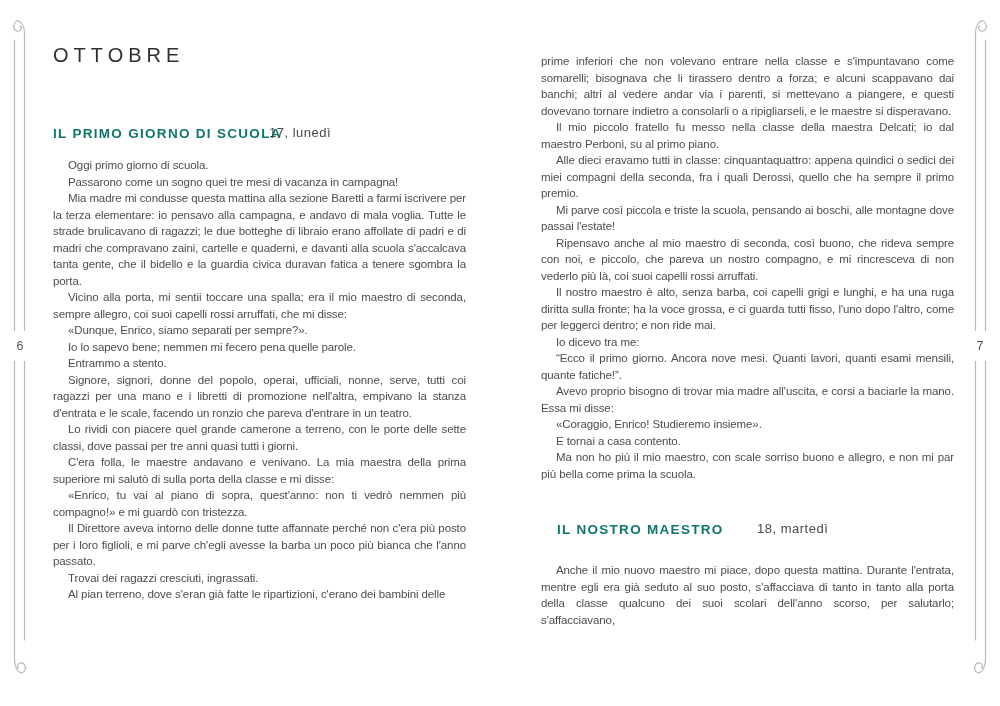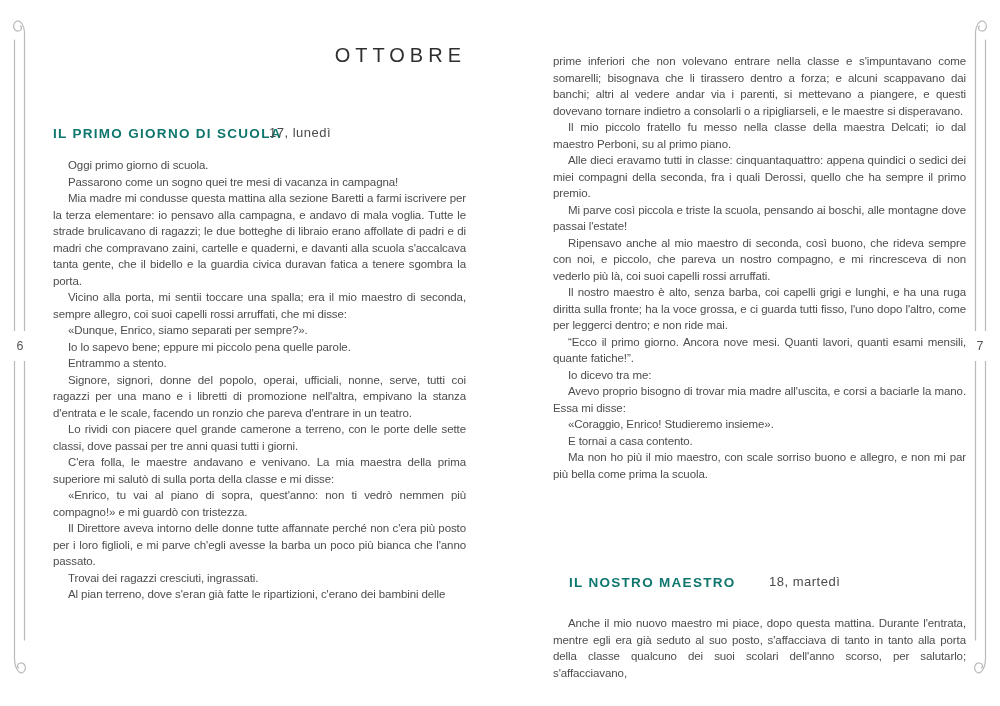--- a/index.html
+++ b/index.html
@@ -5,33 +5,33 @@
   html,body { margin:0; padding:0; }
   body {
     width:1000px; height:706px;
     background:#ffffff;
     font-family:"Liberation Sans", sans-serif;
     position:relative;
     overflow:hidden;
   }
   .page { position:absolute; top:0; }
   .left-page  { left:53px;  width:413px; }
-  .right-page { left:553px; width:413px; }
+  .right-page { left:541px; width:413px; }
 
   .chapter-title {
     margin:44px 0 0 0;
-    text-align:right;
+    text-align:left;
     font-size:20px;
     font-weight:normal;
     letter-spacing:5px;
     color:#2f2f2f;
   }
 
   .section-heading { position:relative; margin-top:57px; height:17px; }
-  .right-page .section-heading { margin-top:91px;padding-left:16px; }
+  .right-page .section-heading { margin-top:38px;padding-left:16px; }
   .section-title {
     font-size:13.5px; font-weight:bold;
     letter-spacing:1.3px; color:#0f766e;
   }
   .section-date {
     position:absolute; left:216px; top:1px;
     font-size:13px; font-weight:normal;
     letter-spacing:0.5px; color:#4a4a4a;
   }
 
@@ -92,42 +92,42 @@
     <div class="section-heading">
       <span class="section-title">IL PRIMO GIORNO DI SCUOLA</span>
       <span class="section-date">17, lunedì</span>
     </div>
     <div class="body-text">
         <p>Oggi primo giorno di scuola.</p>
         <p>Passarono come un sogno quei tre mesi di vacanza in campagna!</p>
         <p>Mia madre mi condusse questa mattina alla sezione Baretti a farmi iscrivere per la terza elementare: io pensavo alla campagna, e andavo di mala voglia. Tutte le strade brulicavano di ragazzi; le due botteghe di libraio erano affollate di padri e di madri che compravano zaini, cartelle e quaderni, e davanti alla scuola s'accalcava tanta gente, che il bidello e la guardia civica duravan fatica a tenere sgombra la porta.</p>
         <p>Vicino alla porta, mi sentii toccare una spalla; era il mio maestro di seconda, sempre allegro, coi suoi capelli rossi arruffati, che mi disse:</p>
         <p>«Dunque, Enrico, siamo separati per sempre?».</p>
-        <p>Io lo sapevo bene; eppure mi piccolo pena quelle parole.</p>
+        <p>Io lo sapevo bene; nemmen mi fecero pena quelle parole.</p>
         <p>Entrammo a stento.</p>
         <p>Signore, signori, donne del popolo, operai, ufficiali, nonne, serve, tutti coi ragazzi per una mano e i libretti di promozione nell'altra, empivano la stanza d'entrata e le scale, facendo un ronzio che pareva d'entrare in un teatro.</p>
         <p>Lo rividi con piacere quel grande camerone a terreno, con le porte delle sette classi, dove passai per tre anni quasi tutti i giorni.</p>
         <p>C'era folla, le maestre andavano e venivano. La mia maestra della prima superiore mi salutò di sulla porta della classe e mi disse:</p>
         <p>«Enrico, tu vai al piano di sopra, quest'anno: non ti vedrò nemmen più compagno!» e mi guardò con tristezza.</p>
         <p>Il Direttore aveva intorno delle donne tutte affannate perché non c'era più posto per i loro figlioli, e mi parve ch'egli avesse la barba un poco più bianca che l'anno passato.</p>
         <p>Trovai dei ragazzi cresciuti, ingrassati.</p>
         <p>Al pian terreno, dove s'eran già fatte le ripartizioni, c'erano dei bambini delle</p>
       </div>
   </div>
 
   <div class="page right-page">
     <div class="body-text top">
         <p class="noindent">prime inferiori che non volevano entrare nella classe e s'impuntavano come somarelli; bisognava che li tirassero dentro a forza; e alcuni scappavano dai banchi; altri al vedere andar via i parenti, si mettevano a piangere, e questi dovevano tornare indietro a consolarli o a ripigliarseli, e le maestre si disperavano.</p>
         <p>Il mio piccolo fratello fu messo nella classe della maestra Delcati; io dal maestro Perboni, su al primo piano.</p>
         <p>Alle dieci eravamo tutti in classe: cinquantaquattro: appena quindici o sedici dei miei compagni della seconda, fra i quali Derossi, quello che ha sempre il primo premio.</p>
         <p>Mi parve così piccola e triste la scuola, pensando ai boschi, alle montagne dove passai l'estate!</p>
         <p>Ripensavo anche al mio maestro di seconda, così buono, che rideva sempre con noi, e piccolo, che pareva un nostro compagno, e mi rincresceva di non vederlo più là, coi suoi capelli rossi arruffati.</p>
         <p>Il nostro maestro è alto, senza barba, coi capelli grigi e lunghi, e ha una ruga diritta sulla fronte; ha la voce grossa, e ci guarda tutti fisso, l'uno dopo l'altro, come per leggerci dentro; e non ride mai.</p>
+        <p>Io dicevo tra me:</p>
         <p>“Ecco il primo giorno. Ancora nove mesi. Quanti lavori, quanti esami mensili, quante fatiche!”.</p>
-        <p>Io dicevo tra me:</p>
         <p>Avevo proprio bisogno di trovar mia madre all'uscita, e corsi a baciarle la mano. Essa mi disse:</p>
         <p>«Coraggio, Enrico! Studieremo insieme».</p>
         <p>E tornai a casa contento.</p>
         <p>Ma non ho più il mio maestro, con scale sorriso buono e allegro, e non mi par più bella come prima la scuola.</p>
       </div>
     <div class="section-heading">
       <span class="section-title">IL NOSTRO MAESTRO</span>
       <span class="section-date">18, martedì</span>
     </div>
     <div class="body-text after">

